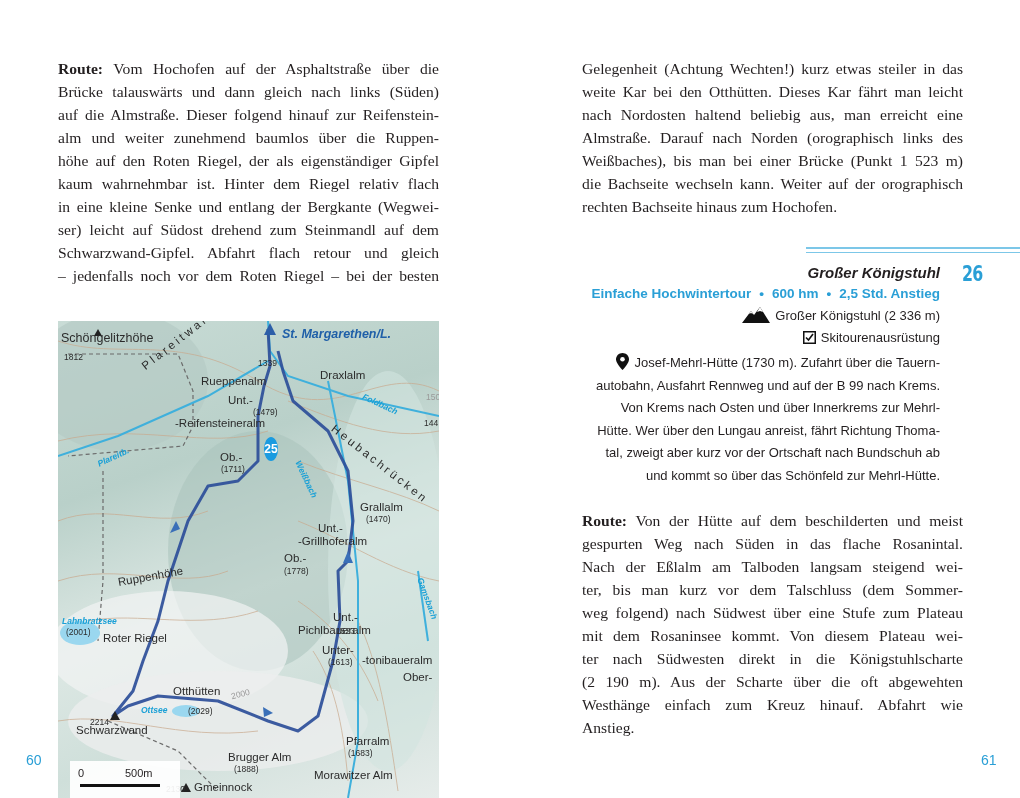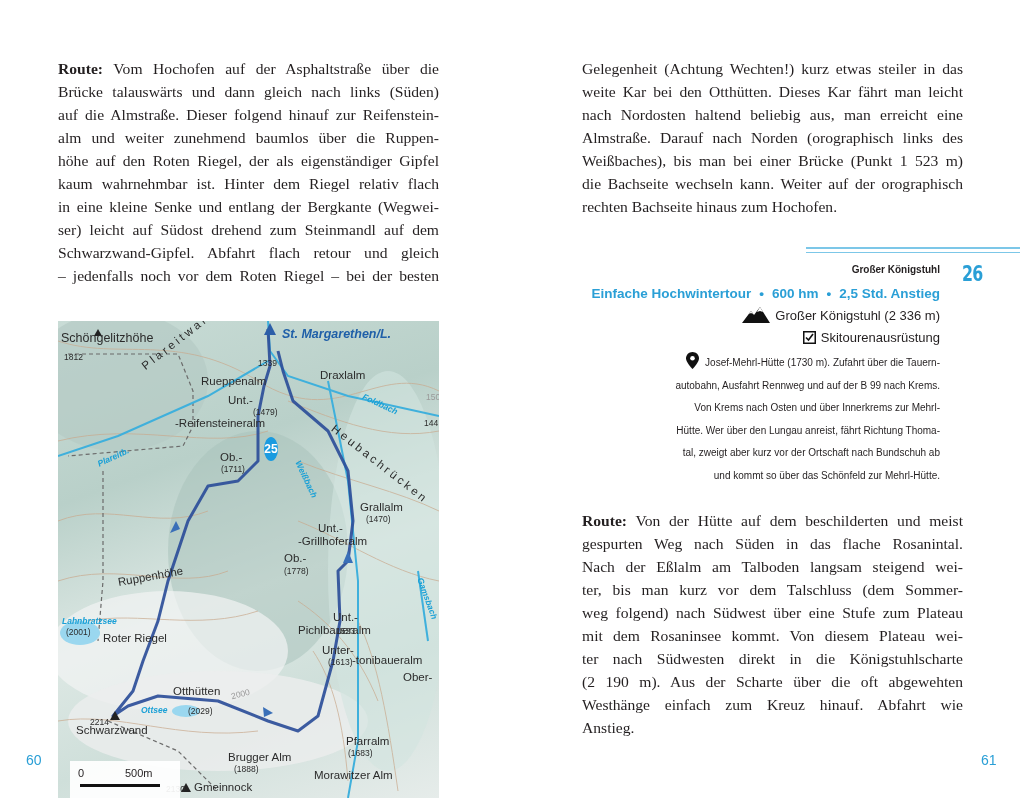--- a/index.html
+++ b/index.html
@@ -21,31 +21,31 @@
 
   .page-number{position:absolute;font-family:"Liberation Sans","DejaVu Sans",sans-serif;
                font-size:14px;color:#2a9fd6;}
   .pn-left{left:26px;top:752px;}
   .pn-right{left:471px;top:752px;}
 
   
   .rule-double{position:absolute;left:296px;top:247px;width:214px;height:6px;
                border-top:2px solid #7cc7e8;border-bottom:1px solid #7cc7e8;box-sizing:border-box;}
   .sans{font-family:"Liberation Sans","DejaVu Sans",sans-serif;}
-  .tour-title{position:absolute;right:80px;top:264px;font-size:10px;font-weight:bold;color:#231f20;}
+  .tour-title{position:absolute;right:80px;top:264px;font-size:15px;font-weight:bold;color:#231f20;font-style:italic;}
   .tour-number{position:absolute;left:452px;top:261px;font-family:"DejaVu Sans",sans-serif;
                font-size:22px;font-weight:bold;color:#2a9fd6;transform:scaleX(0.72);transform-origin:left;letter-spacing:-1px;}
   .tour-meta{position:absolute;right:80px;top:286px;font-size:13.5px;font-weight:bold;color:#2a9fd6;white-space:nowrap;}
   .tour-meta .dot{display:inline-block;margin:0 8px;}
   .info-row{position:absolute;right:80px;font-size:13px;color:#231f20;white-space:nowrap;display:flex;align-items:center;gap:5px;}
   .summit-row{top:307px;}
   .equip-row{top:330px;}
   .icon-mountain{width:28px;height:16px;display:inline-block;}
   .icon-check{width:13px;height:13px;display:inline-block;}
-  .access-block{position:absolute;right:80px;top:352px;width:370px;font-size:10px;line-height:22.5px;text-align:right;color:#231f20;}
+  .access-block{position:absolute;right:80px;top:352px;width:370px;font-size:13px;line-height:22.5px;text-align:right;color:#231f20;}
   .access-block .aline{display:block;white-space:nowrap;}
   .icon-pin{width:13px;height:17px;display:inline-block;vertical-align:-3px;margin-right:6px;}
 
   
   .map{position:absolute;left:58px;top:321px;width:381px;height:477px;overflow:hidden;
        background:linear-gradient(160deg,#c9dcd6 0%,#b9d0c9 30%,#dde8e4 55%,#cfdfda 75%,#e6ecea 100%);}
   .map svg{position:absolute;left:0;top:0;}
   .maplabel{position:absolute;font-family:"Liberation Sans","DejaVu Sans",sans-serif;color:#2b2b2b;white-space:nowrap;}
   .ml-14{font-size:12.5px;}
   .ml-12{font-size:11.5px;}
@@ -157,21 +157,21 @@
     <span class="maplabel ml-12" style="left:60px;top:255px;transform:rotate(-10deg);transform-origin:left;">Ruppenhöhe</span>
     <span class="maplabel ml-sm" style="left:278px;top:257px;margin-top:48px;">1523</span>
     <span class="maplabel ml-sm ml-water" style="left:362px;top:252px;transform:rotate(70deg);transform-origin:left;">Gamsbach</span>
     <span class="maplabel ml-sm ml-water" style="left:4px;top:295px;">Lahnbratzsee</span>
     <span class="maplabel ml-sm" style="left:8px;top:306px;">(2001)</span>
     <span class="maplabel ml-12" style="left:45px;top:311px;">Roter Riegel</span>
     <span class="maplabel ml-12" style="left:275px;top:290px;">Unt.-</span>
     <span class="maplabel ml-12" style="left:240px;top:303px;">Pichlbaueralm</span>
     <span class="maplabel ml-12" style="left:264px;top:323px;">Unter-</span>
     <span class="maplabel ml-sm" style="left:270px;top:336px;">(1613)</span>
-    <span class="maplabel ml-12" style="left:294px;top:333px;">-tonibaueralm</span>
+    <span class="maplabel ml-12" style="left:304px;top:333px;">-tonibaueralm</span>
     <span class="maplabel ml-12" style="left:345px;top:350px;">Ober-</span>
     <span class="maplabel ml-12" style="left:115px;top:364px;text-align:center;">Otthütten</span>
     <span class="maplabel ml-sm" style="left:173px;top:368px;color:#999;transform:rotate(-15deg);">2000</span>
     <span class="maplabel ml-sm ml-water" style="left:83px;top:384px;">Ottsee</span>
     <span class="maplabel ml-sm" style="left:130px;top:385px;">(2029)</span>
     <span class="maplabel ml-sm" style="left:32px;top:396px;">2214</span>
     <span class="maplabel ml-12" style="left:18px;top:403px;">Schwarzwand</span>
     <span class="maplabel ml-12" style="left:288px;top:414px;">Pfarralm</span>
     <span class="maplabel ml-sm" style="left:290px;top:427px;">(1683)</span>
     <span class="maplabel ml-12" style="left:170px;top:430px;">Brugger Alm</span>

